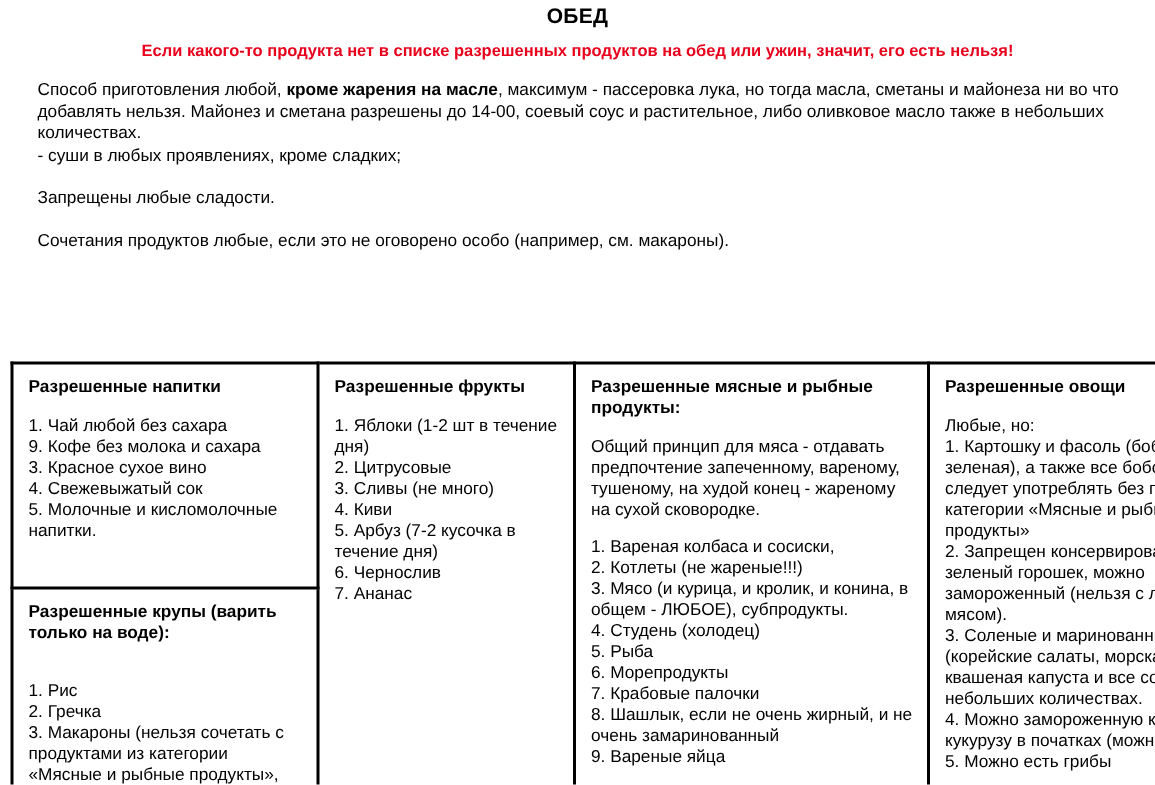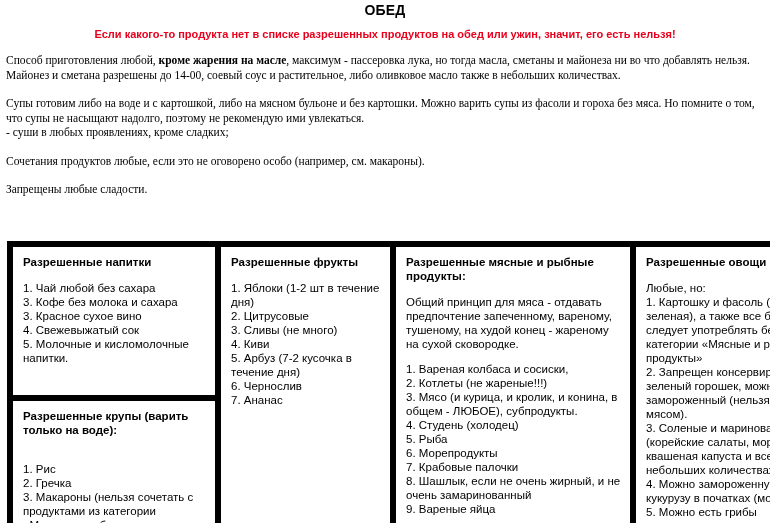--- a/index.html
+++ b/index.html
@@ -37,22 +37,21 @@
     font-weight: bold;
     font-size: 11px;
     line-height: 13px;
     margin: 11px 0 0 0;
     padding: 0 14px;
   }
 
   
   .intro {
     margin: 0;
-    padding: 0 10px 0 6px;
-    font-family: Liberation Serif, serif;
+    padding: 0 10px 0 25px;
   }
   .intro p {
     font-size: 11.5px;
     line-height: 14.5px;
     margin: 0;
     padding: 0;
     text-align: left;
   }
   .intro p.gap {
     margin-top: 14px;
@@ -73,21 +72,21 @@
     left: 7px;
     top: 237px;
     width: 757px;
   }
   table.foods {
     border-collapse: collapse;
     width: 757px;
     table-layout: fixed;
   }
   table.foods td {
-    border: 6px solid #000000;
+    border: 2px solid #000000;
     vertical-align: top;
     padding: 8px 9px 8px 10px;
     font-size: 11.5px;
     line-height: 14px;
   }
   .col1 { width: 183px; }
   .col2 { width: 150px; }
   .col3 { width: 215px; }
   .col4 { width: 209px; }
 
@@ -124,38 +123,37 @@
 
 <div class="page">
 
   <h1 class="doc-title">ОБЕД</h1>
 
   <div class="warning">Если какого-то продукта нет в списке разрешенных продуктов на обед или ужин, значит, его есть нельзя!</div>
 
   <div class="intro">
     <p><span>Способ приготовления любой, </span><b>кроме жарения на масле</b><span>, максимум - пассеровка лука, но тогда масла, сметаны и майонеза ни во что добавлять нельзя. Майонез и сметана разрешены до 14-00, соевый соус и растительное, либо оливковое масло также в небольших количествах.</span></p>
 
-    <p class="gap">Супы готовим либо на воде и с картошкой, либо на мясном бульоне и без картошки. Можно варить супы из фасоли и гороха без мяса. Но помните о том, что супы не насыщают надолго, поэтому не рекомендую ими увлекаться.</p>
 
     <p class="tight">- суши в любых проявлениях, кроме сладких;</p>
 
+    <p class="gap">Запрещены любые сладости.</p>
+
     <p class="gap">Сочетания продуктов любые, если это не оговорено особо (например, см. макароны).</p>
-
-    <p class="gap">Запрещены любые сладости.</p>
   </div>
 
   <div class="tbl-wrap">
     <table class="foods">
       <tbody>
           <tr>
         <td class="col1 drinks-cell" rowspan="1">
           <div class="cell-title">Разрешенные напитки</div>
           <ul class="items">
             <li>1. Чай любой без сахара</li>
-            <li>3. Кофе без молока и сахара</li>
+            <li>9. Кофе без молока и сахара</li>
             <li>3. Красное сухое вино</li>
             <li>4. Свежевыжатый сок</li>
             <li>5. Молочные и кисломолочные напитки.</li>
           </ul>
         </td>
 
         <td class="col2" rowspan="2">
           <div class="cell-title">Разрешенные фрукты</div>
           <ul class="items">
             <li>1. Яблоки (1-2 шт в течение дня)</li>

